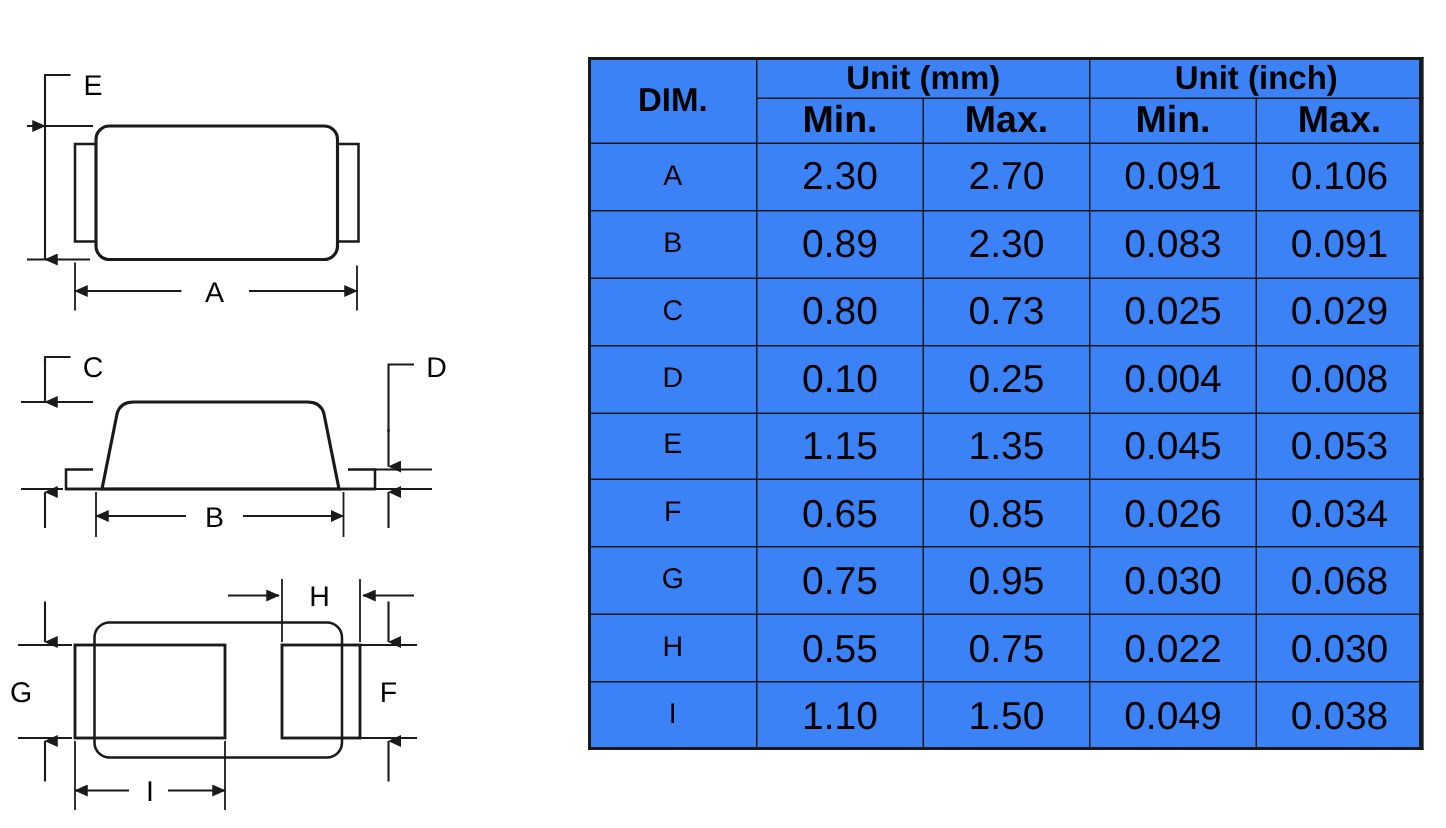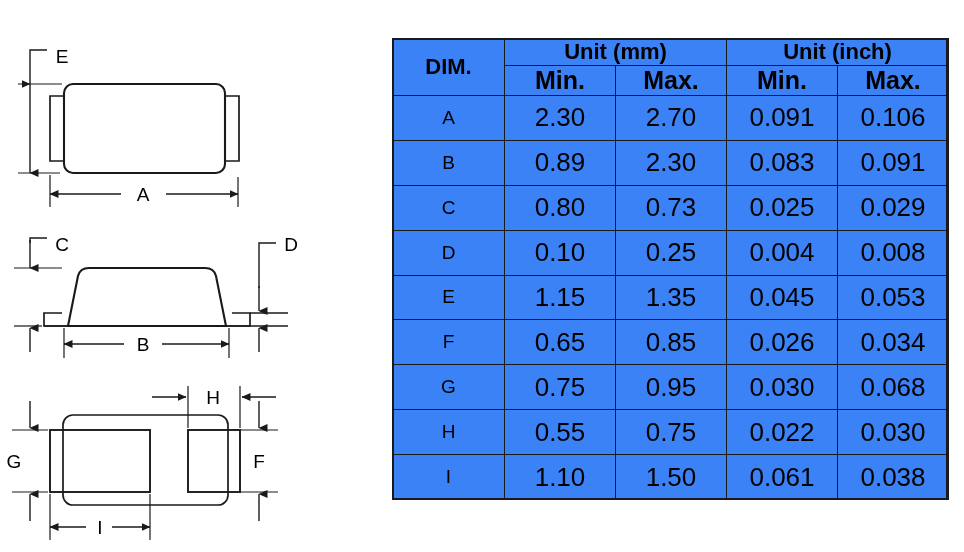--- a/index.html
+++ b/index.html
@@ -310,21 +310,21 @@
             <td class="dim-letter">H</td>
             <td>0.55</td>
             <td>0.75</td>
             <td>0.022</td>
             <td>0.030</td>
           </tr>
           <tr>
             <td class="dim-letter">I</td>
             <td>1.10</td>
             <td>1.50</td>
-            <td>0.061</td>
+            <td>0.049</td>
             <td>0.038</td>
           </tr>
         </tbody>
     </table>
   </div>
   <div class="outer-border"></div>
 
 </div>
 
 </body></html>

